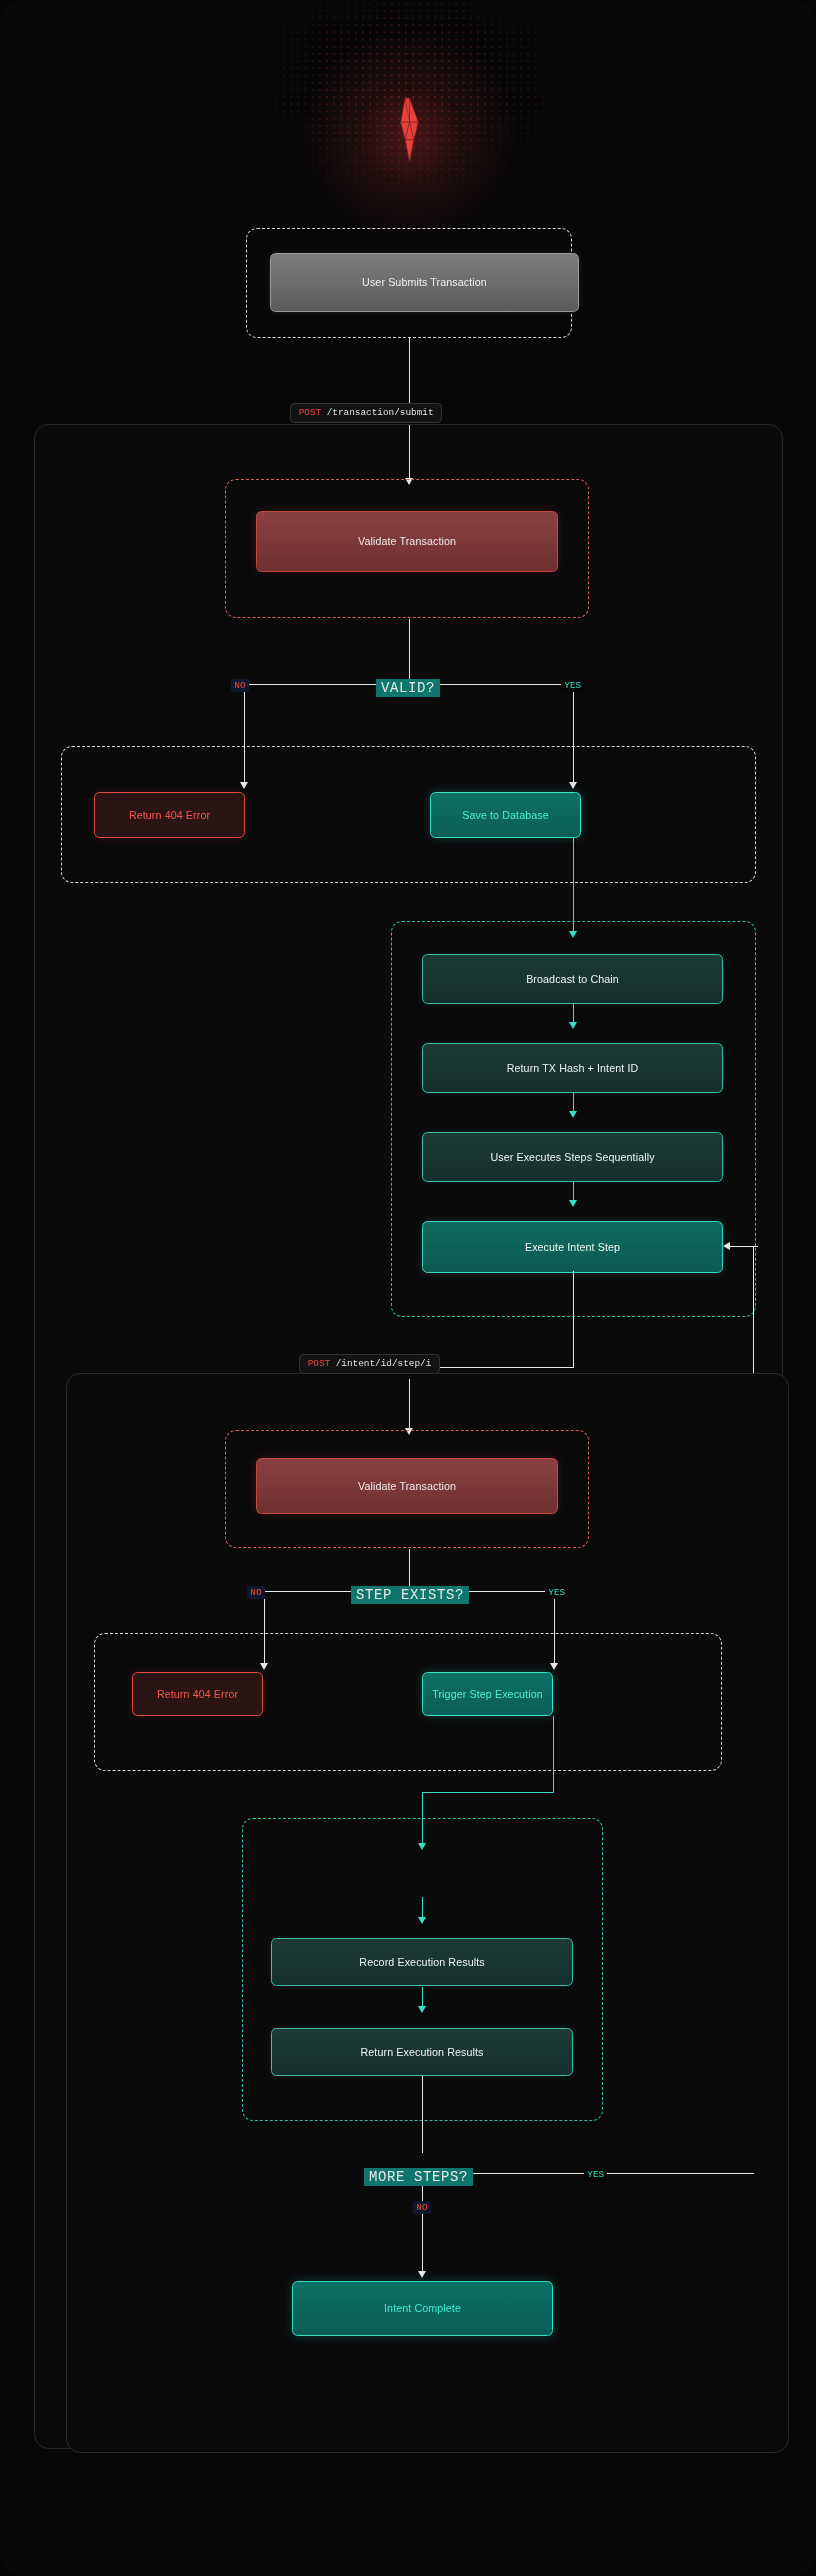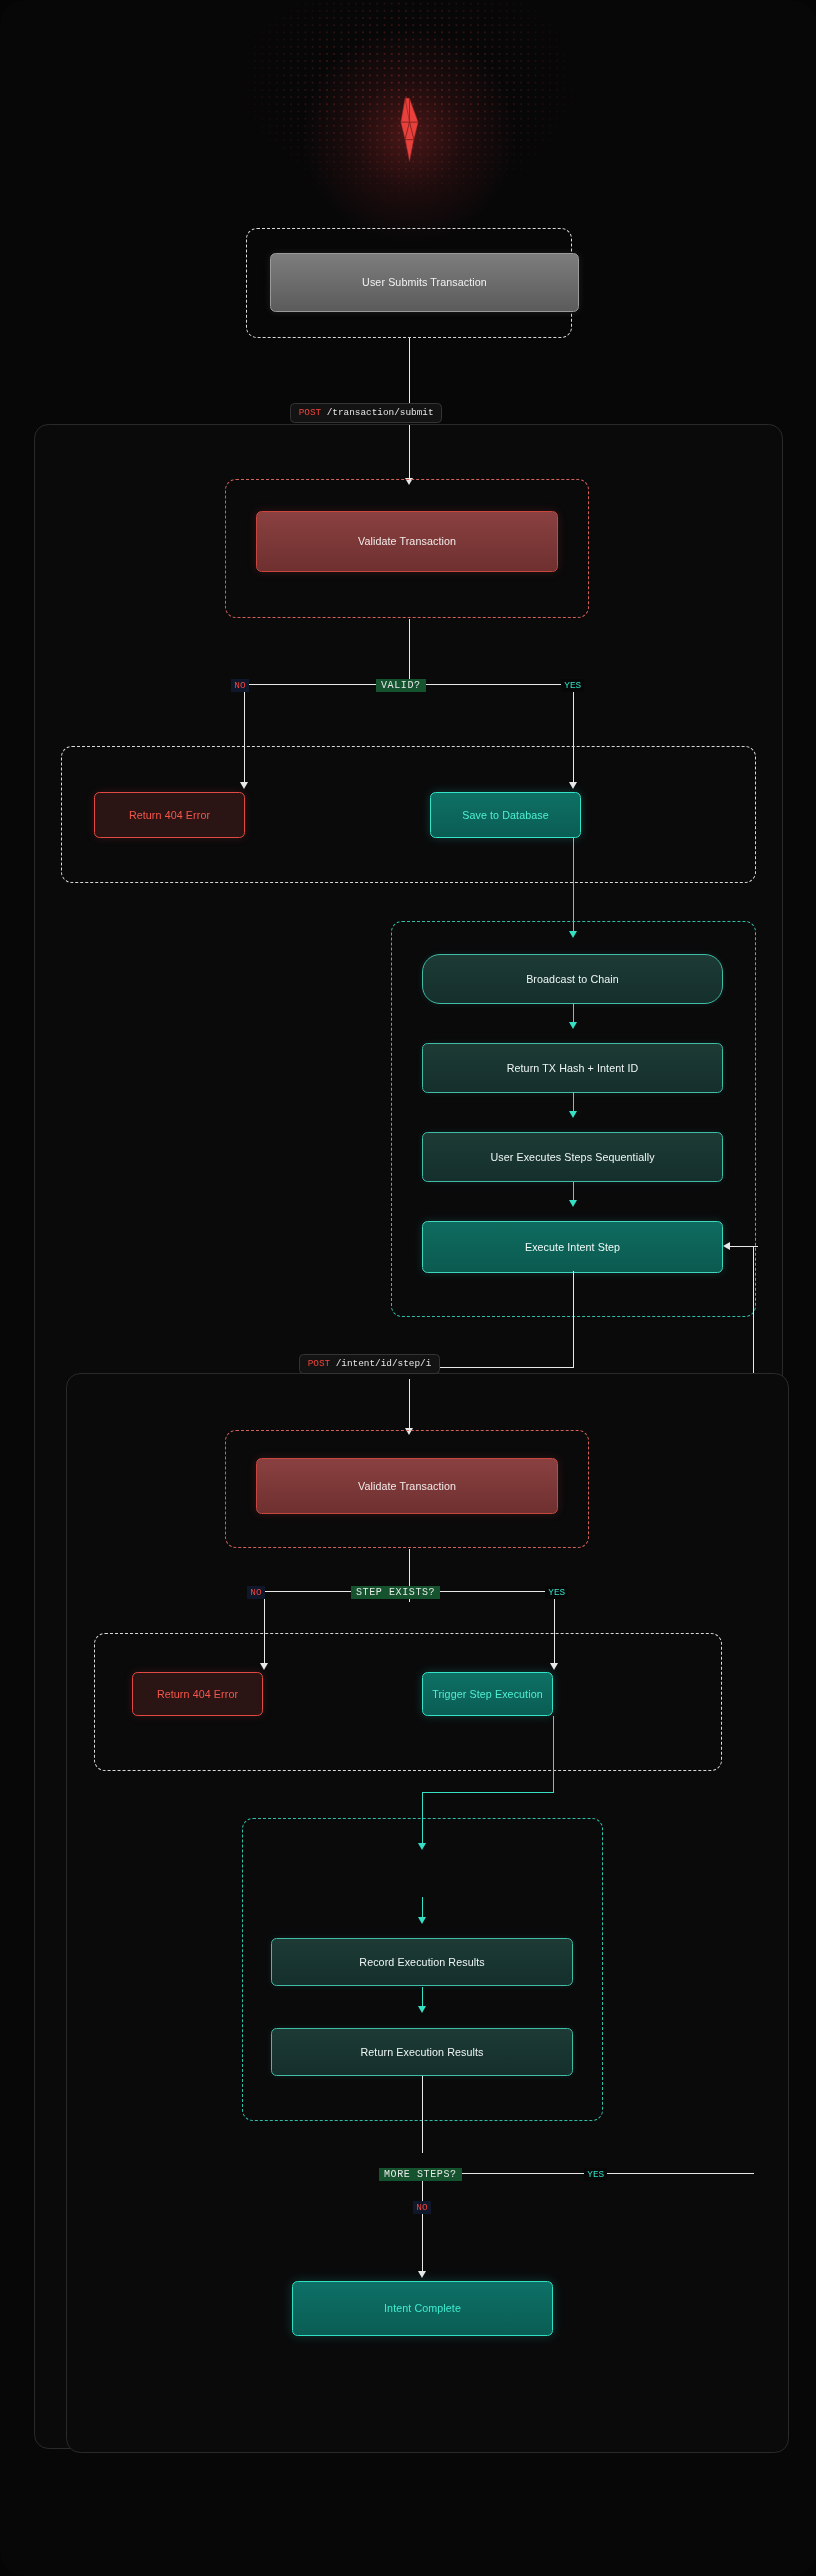--- a/index.html
+++ b/index.html
@@ -116,23 +116,23 @@
     padding:3.3px 7.7px;
     font-family:"Liberation Mono", monospace; font-size:9.4px;
     white-space:nowrap;
     z-index:6;
   }
   .api-verb { color:#f0443c; }
   .api-path { color:#e6e6e6; }
 
   .dec-label {
     position:absolute;
-    font-family:"Liberation Mono", monospace; font-size:10px;
+    font-family:"Liberation Mono", monospace; font-size:14px;
     color:#e9e9e9; letter-spacing:0.6px; white-space:nowrap;
-    background:#14532d; padding:1.1px 5px; z-index:6;
+    background:#0f766e; padding:1.1px 5px; z-index:6;
   }
   .dec-no  { position:absolute; font-family:"Liberation Mono", monospace;
              font-size:9.4px; color:#f0443c; background:#0f172a; padding:1.1px 3.3px; z-index:6;}
   .dec-yes { position:absolute; font-family:"Liberation Mono", monospace;
              font-size:9.4px; color:#2fe0c4; background:#070708; padding:1.1px 3.3px; z-index:6;}
 </style>
 </head>
 <body>
 
 <div id="root">
@@ -182,21 +182,21 @@
 
   <div class="group g-white" style="left:61px; top:746px; width:695px; height:137px;"></div>
   <div class="node node-error" style="left:94px; top:792px; width:151px; height:46px;">Return 404 Error</div>
   <div class="node node-teal-bright" style="left:424px; top:792px; width:151px; height:46px;margin-left:6px;">Save to Database</div>
 
   <div class="vline teal" style="left:573px; top:838px; height:95px;"></div>
   <div class="arrow teal" style="left:569px; top:931px;"></div>
 
   <div class="group g-teal" style="left:391px; top:921px; width:365px; height:396px;"></div>
 
-  <div class="node node-teal-dark" style="left:422px; top:954px; width:301px; height:50px;border-radius:18px;">Broadcast to Chain</div>
+  <div class="node node-teal-dark" style="left:422px; top:954px; width:301px; height:50px;">Broadcast to Chain</div>
   <div class="vline teal" style="left:573px; top:1003px; height:21px;"></div>
   <div class="arrow teal" style="left:569px; top:1022px;"></div>
 
   <div class="node node-teal-dark" style="left:422px; top:1043px; width:301px; height:50px;">Return TX Hash + Intent ID</div>
   <div class="vline teal" style="left:573px; top:1092px; height:21px;"></div>
   <div class="arrow teal" style="left:569px; top:1111px;"></div>
 
   <div class="node node-teal-dark" style="left:422px; top:1132px; width:301px; height:50px;">User Executes Steps Sequentially</div>
   <div class="vline teal" style="left:573px; top:1182px; height:21px;"></div>
   <div class="arrow teal" style="left:569px; top:1200px;"></div>
@@ -248,21 +248,21 @@
   <div class="arrow teal" style="left:418px; top:1917px;"></div>
 
   <div class="node node-teal-dark" style="left:271px; top:1938px; width:302px; height:48px;">Record Execution Results</div>
   <div class="vline teal" style="left:422px; top:1987px; height:22px;"></div>
   <div class="arrow teal" style="left:418px; top:2006px;"></div>
 
   <div class="node node-teal-dark" style="left:271px; top:2028px; width:302px; height:48px;">Return Execution Results</div>
 
   <div class="vline" style="left:422px; top:2076px; height:77px;"></div>
   <div class="hline" style="left:422px; top:2173px; width:332px;"></div>
-  <div class="dec-label" style="left:364px; top:2168px;margin-left:15px;">MORE STEPS?</div>
+  <div class="dec-label" style="left:364px; top:2168px;">MORE STEPS?</div>
   <div class="dec-yes" style="left:584px; top:2168px;">YES</div>
 
   <div class="vline" style="left:422px; top:2174px; height:100px;"></div>
   <div class="dec-no" style="left:413px; top:2201px;">NO</div>
   <div class="arrow" style="left:418px; top:2271px;"></div>
 
   <div class="node node-final" style="left:292px; top:2281px; width:261px; height:55px;">Intent Complete</div>
 
 </div>
 

